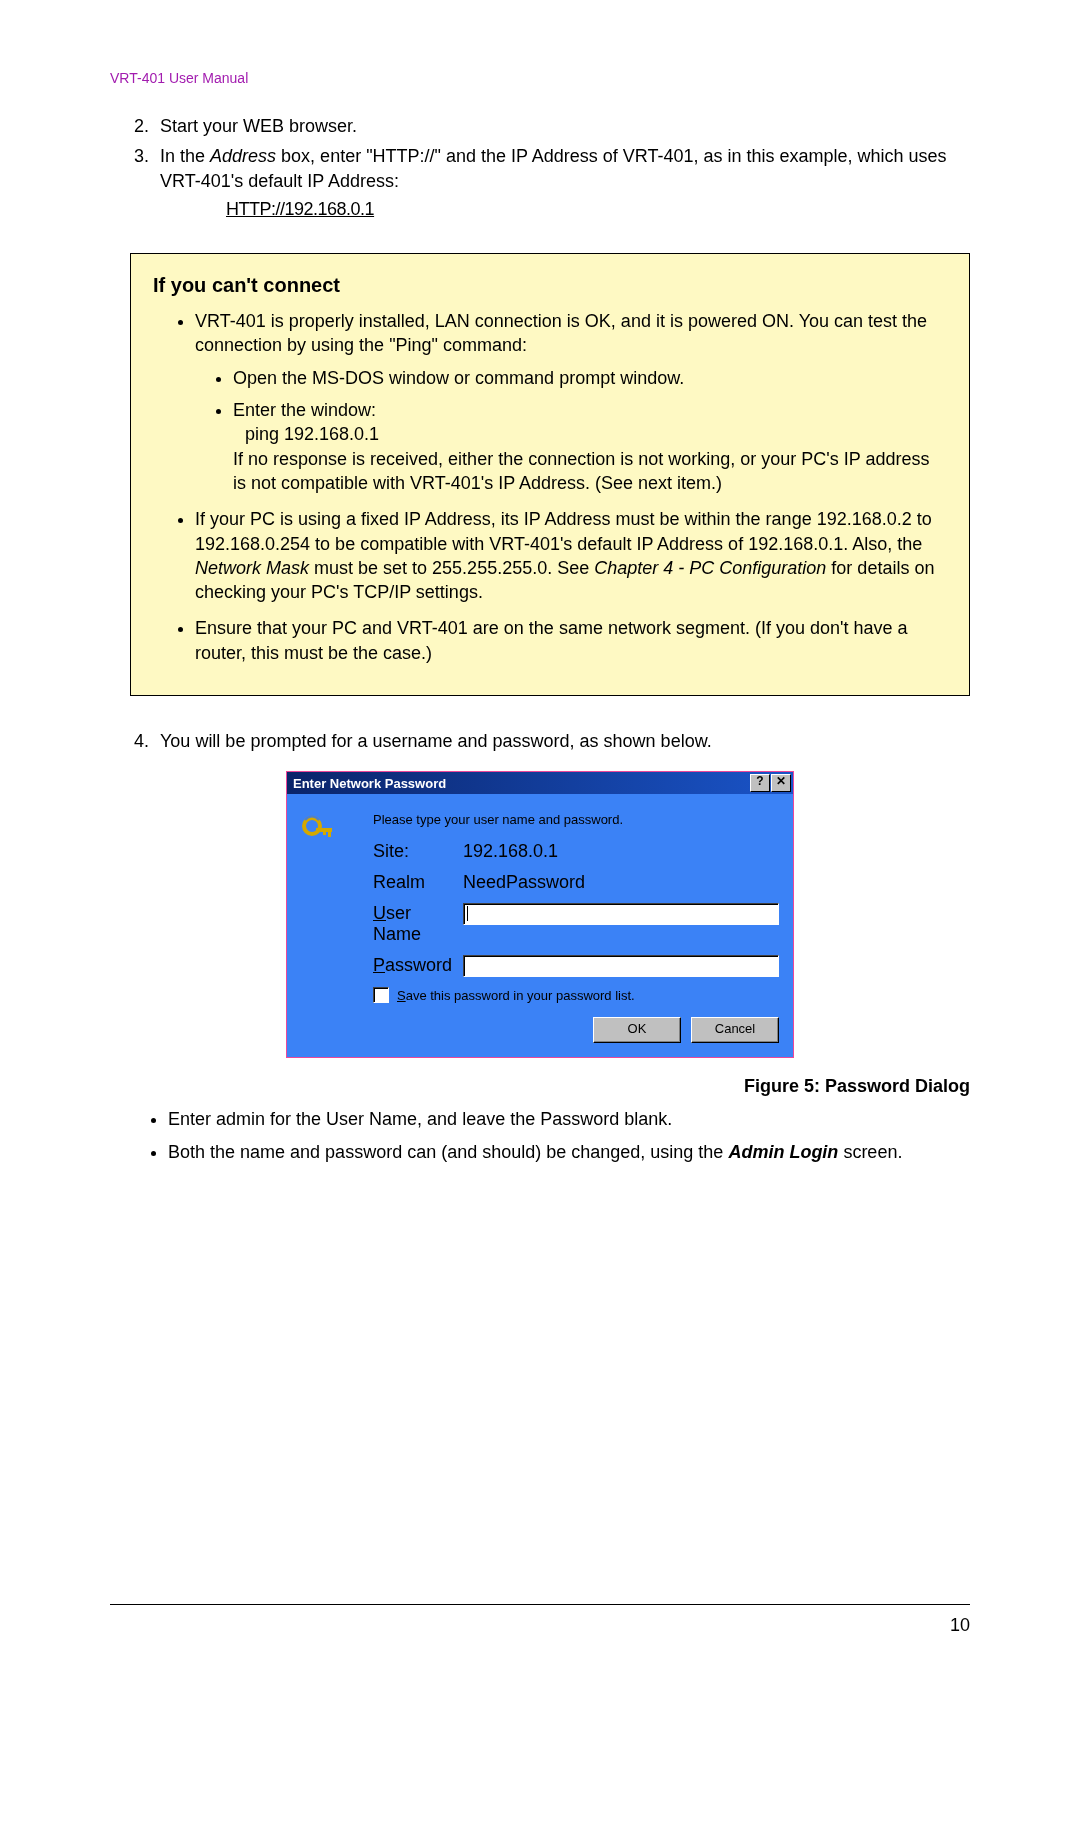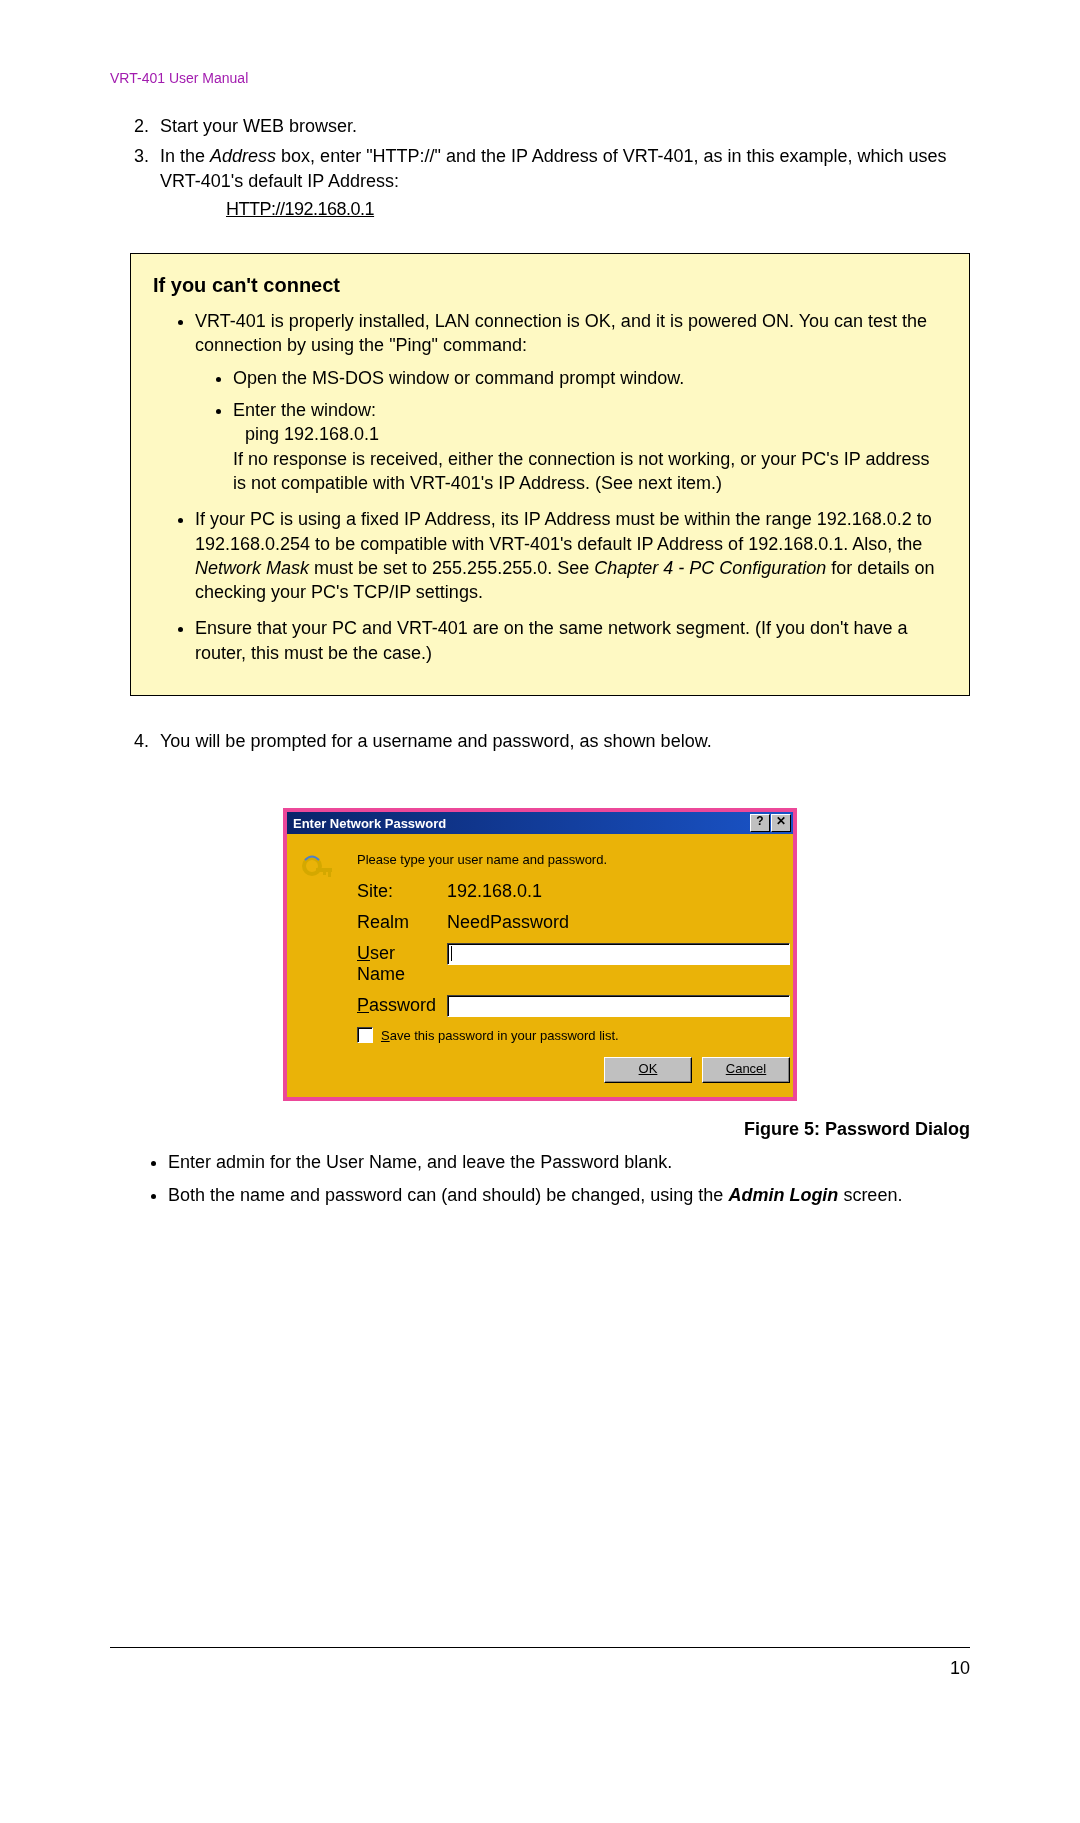--- a/index.html
+++ b/index.html
@@ -67,25 +67,24 @@
     margin: 0 0 18px 0;
   }
   ol.s4 > li { padding-left: 6px; line-height: 1.35; }
   .dialog-wrap {
     display: flex;
     justify-content: center;
     margin: 14px 0 8px 0;
   }
   .dialog {
     width: 506px;
-    border: 4px solid #ec4899;
+    border: 1px solid #ec4899;
     font-size: 14px;
     font-family: "MS Sans Serif", Tahoma, Arial, sans-serif;
-    background: #eab308;
-    margin-top: 37px;
+    background: #3b82f6;
   }
   .titlebar {
     background: linear-gradient(90deg, #0a246a 0%, #1a54c8 100%);
     color: #fff;
     font-weight: bold;
     height: 22px;
     display: flex;
     align-items: center;
     justify-content: space-between;
     padding: 0 2px 0 6px;
@@ -101,22 +100,22 @@
     border-left-color: #fff;
     font-size: 12px;
     font-weight: bold;
     color: #000;
     line-height: 12px;
     text-align: center;
     font-family: Arial;
   }
   .dlg-body {
     display: flex;
-    padding: 18px 3px 14px 14px;
-    gap: 16px;
+    padding: 18px 14px 14px 14px;
+    gap: 32px;
   }
   .icon-col { width: 40px; padding-top: 2px; }
   .key svg { width: 36px; height: 36px; }
   .form-col { flex: 1; }
   .dlg-prompt { margin-bottom: 14px; font-size: 13px; }
   .row {
     display: flex;
     margin-bottom: 10px;
     font-size: 18px;
   }
@@ -172,21 +171,20 @@
     height: 24px;
     background: #c0c0c0;
     border: 1px solid #000;
     border-top-color: #fff;
     border-left-color: #fff;
     box-shadow: inset -1px -1px 0 #808080;
     font-size: 13px;
     font-family: "MS Sans Serif", Tahoma, Arial;
     text-align: center;
     line-height: 22px;
-    text-decoration: underline;
   }
   .underline { text-decoration: underline; }
   .caption {
     text-align: right;
     font-weight: bold;
     margin: 18px 0 10px 0;
   }
   ul.bullets {
     list-style: disc;
     padding-left: 58px;

